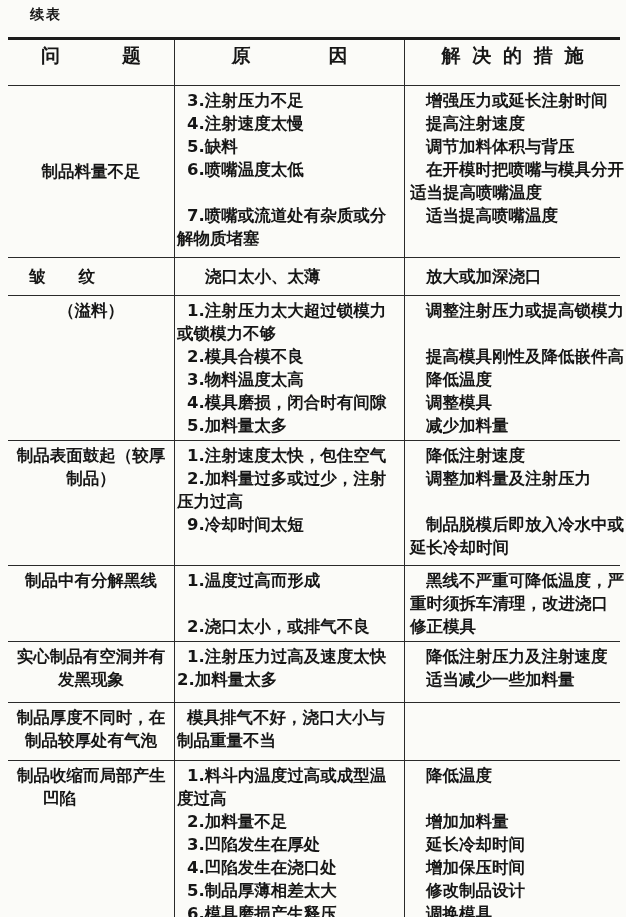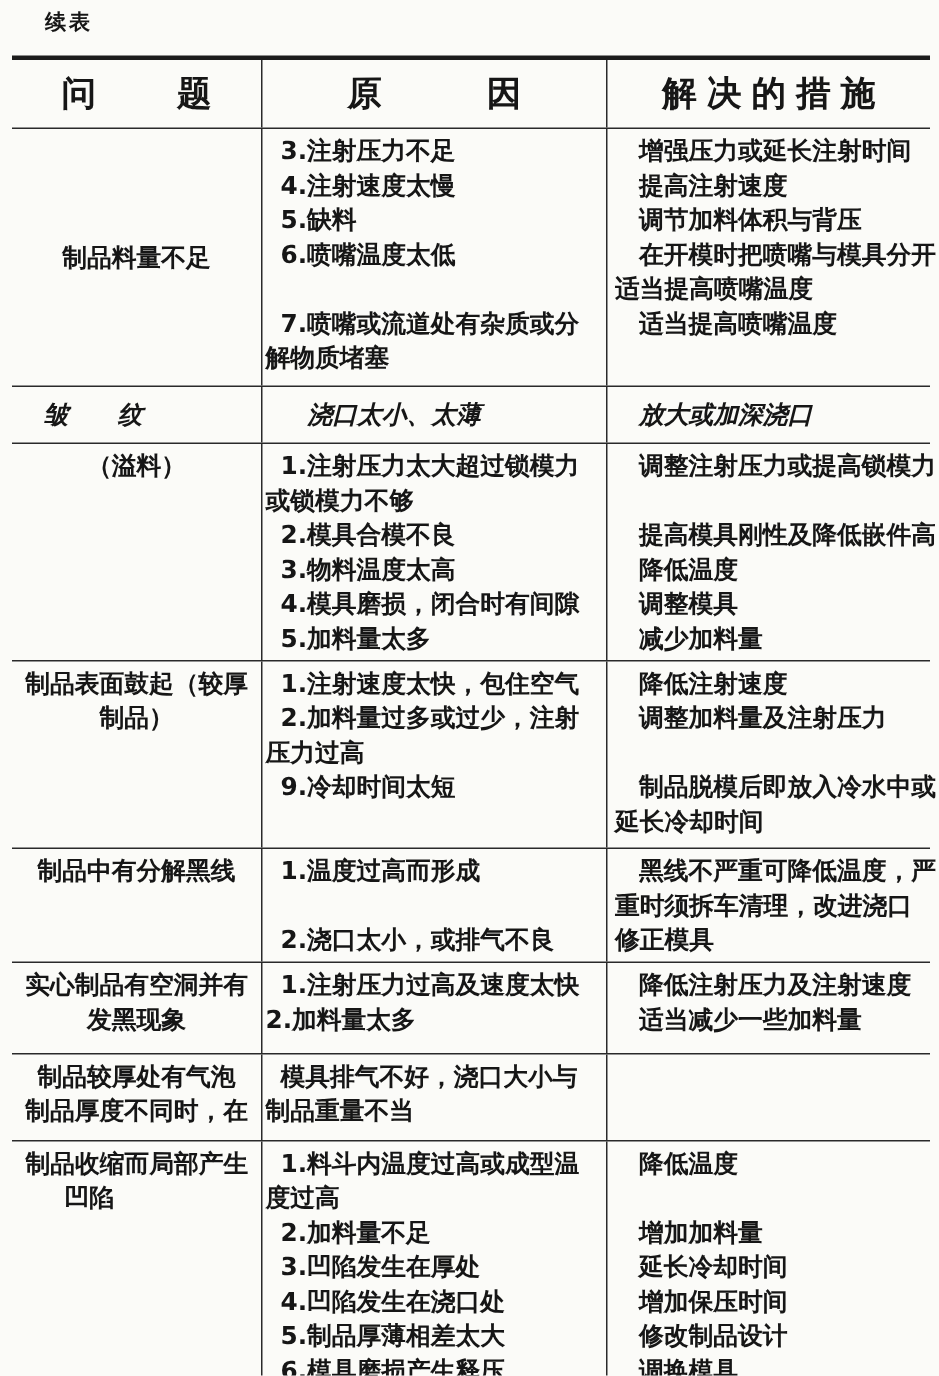--- a/index.html
+++ b/index.html
@@ -19,22 +19,22 @@
     border-top:3px solid #1c1c1c;
     border-bottom:3px solid #1c1c1c;
   }
   .hrow, .row { display:flex; border-bottom:1.6px solid #2a2a2a; }
   .row:last-child { border-bottom:none; }
   .cell { box-sizing:border-box; padding:3px 2px; }
   .c0 { width:167px; border-right:1.6px solid #2a2a2a; }
   .c1 { width:230px; border-right:1.6px solid #2a2a2a; }
   .c2 { width:215px; }
   .hrow .cell {
-    display:flex; align-items:center; justify-content:center;
-    height:45px; font-weight:700; font-size:23px;
+    display:flex; justify-content:center;
+    height:45px; font-weight:700; font-size:19px;
   }
   .hspan { display:inline-block; text-align:justify; text-align-last:justify; }
   .hs0 { width:100px; } .hs1 { width:116px; } .hs2 { width:142px; }
   .line {
     min-height:23px; line-height:23px;
     font-size:16.5px; font-weight:600; white-space:nowrap;
   }
   .cell.centered { text-align:center; }
   .cell.vcenter { display:flex; flex-direction:column; justify-content:center; }
   .cprob { padding-left:9px; padding-right:4px; }
@@ -80,21 +80,21 @@
         </div>
         <div class="cell c2 csol">
           <div class="line i1">增强压力或延长注射时间</div>
           <div class="line i1">提高注射速度</div>
           <div class="line i1">调节加料体积与背压</div>
           <div class="line i1">在开模时把喷嘴与模具分开</div>
           <div class="line i0">适当提高喷嘴温度</div>
           <div class="line i1">适当提高喷嘴温度</div>
         </div>
       </div>
-      <div class="row" style="min-height: 37px; font-style: italic;">
+      <div class="row" style="min-height: 37px;">
         <div class="cell c0 cprob vcenter">
           <div class="line i1 spread">皱纹</div>
         </div>
         <div class="cell c1 ccause vcenter">
           <div class="line i2">浇口太小、太薄</div>
         </div>
         <div class="cell c2 csol vcenter">
           <div class="line i1">放大或加深浇口</div>
         </div>
       </div>
@@ -162,22 +162,22 @@
           <div class="line i1">1.注射压力过高及速度太快</div>
           <div class="line i0">2.加料量太多</div>
         </div>
         <div class="cell c2 csol">
           <div class="line i1">降低注射压力及注射速度</div>
           <div class="line i1">适当减少一些加料量</div>
         </div>
       </div>
       <div class="row" style="min-height: 57px;">
         <div class="cell c0 cprob centered">
+          <div class="line i0">制品厚度不同时，在</div>
           <div class="line i0">制品较厚处有气泡</div>
-          <div class="line i0">制品厚度不同时，在</div>
         </div>
         <div class="cell c1 ccause">
           <div class="line i1">模具排气不好，浇口大小与</div>
           <div class="line i0">制品重量不当</div>
         </div>
       </div>
       <div class="row" style="min-height: 163px;">
         <div class="cell c0 cprob">
           <div class="line i0">制品收缩而局部产生</div>
           <div class="line i2">凹陷</div>

